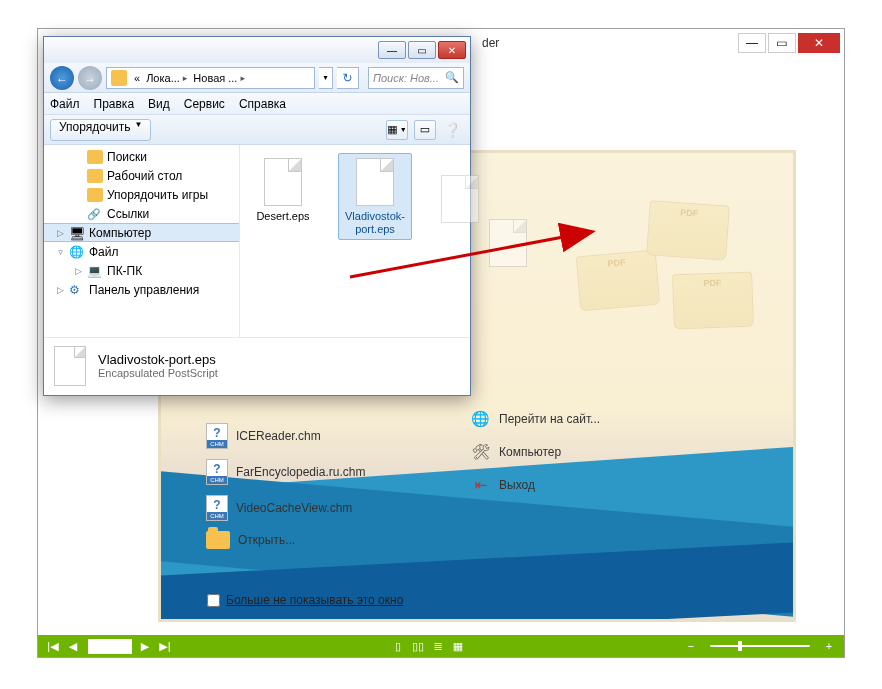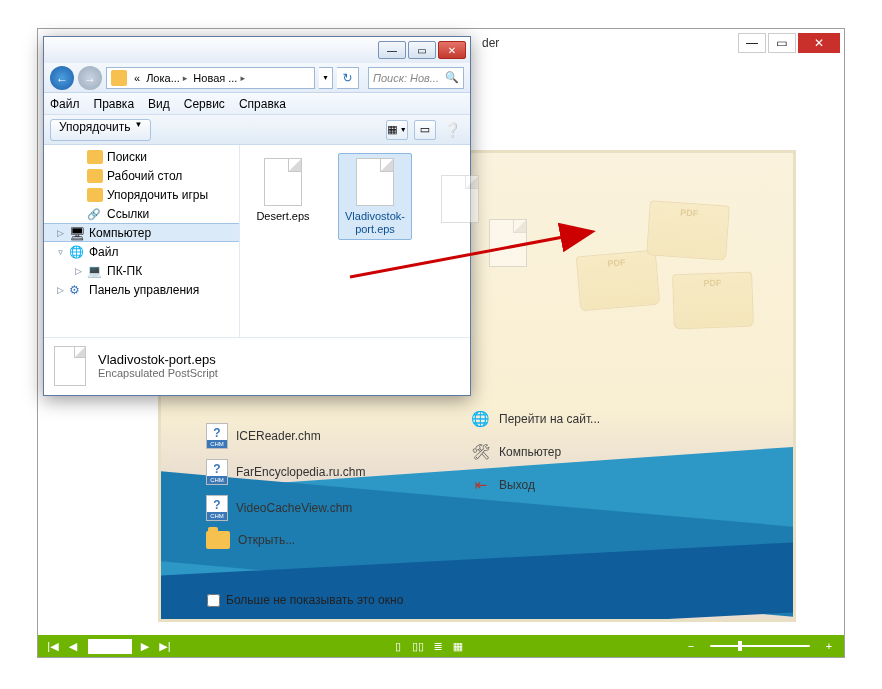--- a/index.html
+++ b/index.html
@@ -32,21 +32,21 @@
 .chm-icon { width:22px; height:26px; background:#fff; border:1px solid #bbb; position:relative; }
 .chm-icon::before{content:"?"; position:absolute; top:2px; left:50%; transform:translateX(-50%); font-size:12px; font-weight:bold; color:#3a77b7;}
 .chm-icon::after{content:"CHM"; position:absolute; bottom:0; left:0; right:0; font-size:6px; text-align:center; background:#3a77b7; color:#fff; padding:1px 0;}
 .folder-icon { width:24px; height:18px; background:#f6c14f; border-radius:2px; position:relative; }
 .folder-icon::before{content:""; position:absolute; left:2px; top:-4px; width:10px; height:5px; background:#f6c14f; border-radius:2px 2px 0 0;}
 
 .right-list { position:absolute; left:310px; top:256px; display:flex; flex-direction:column; gap:13px; z-index:3; }
 .ri-globe,.ri-gear,.ri-exit{ width:20px; height:20px; display:inline-flex; align-items:center; justify-content:center; font-size:15px; color:#555;}
 .ri-exit{ color:#b03a2e; }
 
-.chk-row{ position:absolute; left:46px; bottom:12px; display:flex; align-items:center; gap:6px; font-size:12px; color:#222; z-index:4;}
+.chk-row{ position:absolute; left:46px; bottom:12px; display:flex; align-items:center; gap:6px; font-size:12px; color:#222; z-index:4;text-decoration:underline;}
 .chk-row input{ width:13px; height:13px; }
 
 
 .bg-toolbar { position:absolute; left:0; right:0; bottom:0; height:22px; background:#6fb400; display:flex; align-items:center; padding:0 6px; gap:2px; }
 .tb-btn{ width:18px; height:16px; display:flex; align-items:center; justify-content:center; color:#fff; font-size:11px; cursor:pointer;}
 .tb-page{ width:44px; height:15px; background:#fff; border:none; font-size:10px; margin:0 2px 0 4px;}
 .tb-spacer{ flex:1; }
 .tb-zoom-track{ width:100px; height:2px; background:#fff; position:relative; margin:0 8px; border-radius:1px;}
 .tb-zoom-thumb{ position:absolute; left:28px; top:-4px; width:4px; height:10px; background:#fff;}
 

